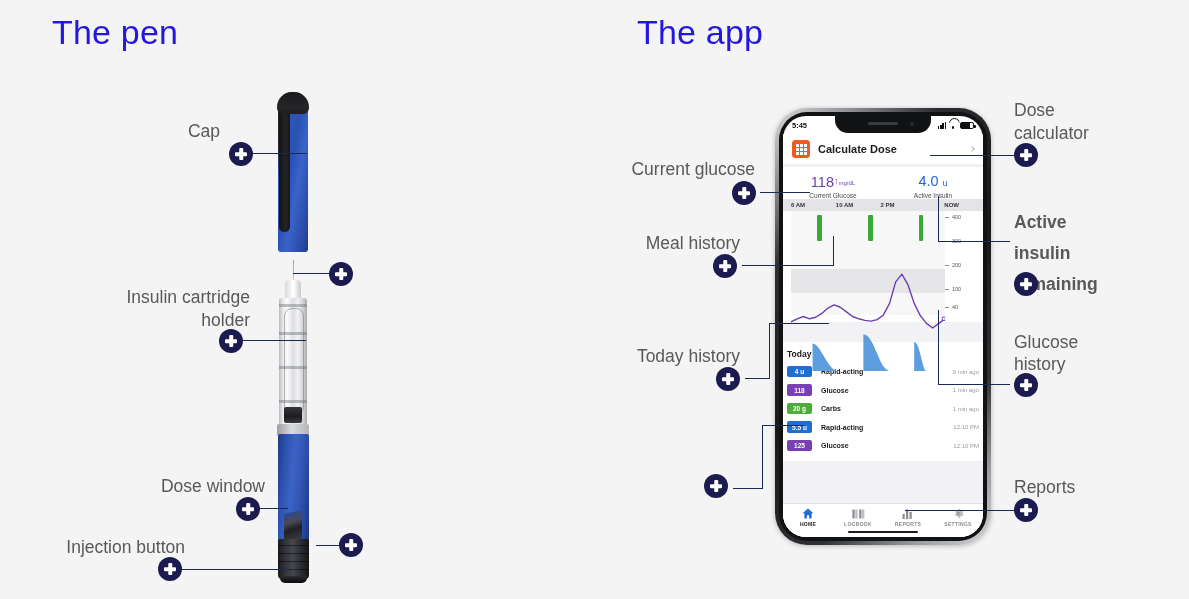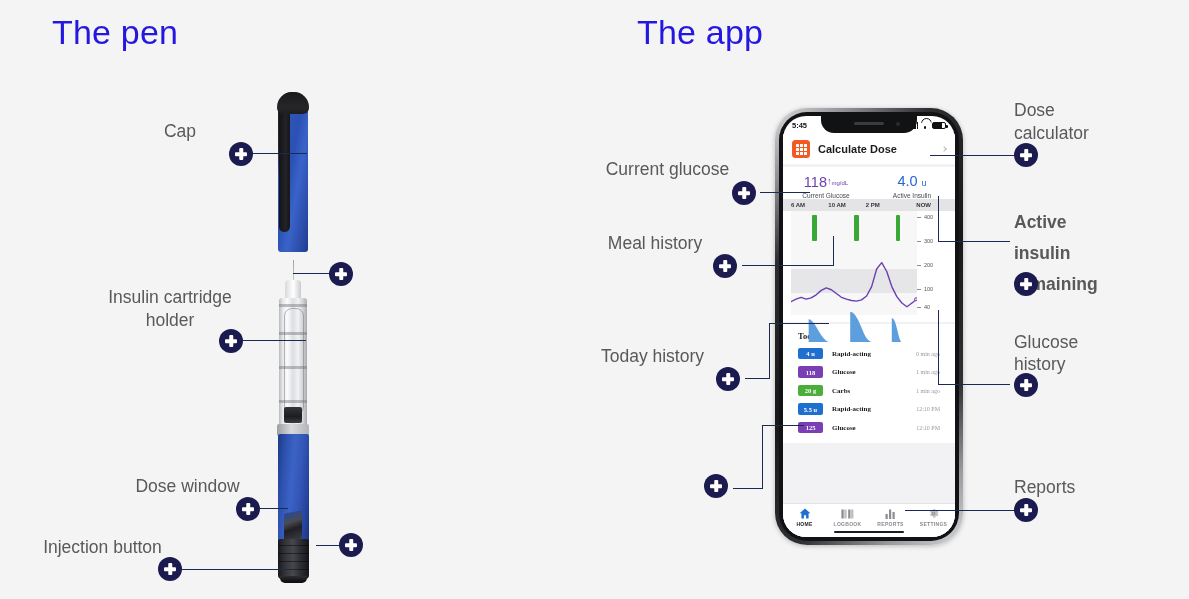--- a/index.html
+++ b/index.html
@@ -39,21 +39,21 @@
   .marker::after  { top: 50%; left: 6px; height: 3.5px; width: 12px; transform: translateY(-50%); }
 
   .callout-label {
     position: absolute;
     color: #59595c;
     font-size: 17.5px;
     line-height: 22px;
     white-space: pre-line;
     z-index: 20;
   }
-  .callout-label.right-align { text-align: center; }
+  .callout-label.right-align { text-align: right; }
 
   .leader {
     position: absolute;
     background: #1b2a52;
     z-index: 10;
   }
   .leader.h { height: 1.4px; }
   .leader.v { width: 1.4px; }
 
   
@@ -147,21 +147,21 @@
   .inject-button {
     position: absolute; left: 10px; top: 484px;
     width: 27px; height: 7px;
     background: linear-gradient(180deg, #2d2e33 0%, #101012 80%);
     border-radius: 0 0 5px 5px;
   }
 
   
   #phone {
     position: absolute; left: 775px; top: 108px;
-    width: 188px; height: 437px;
+    width: 216px; height: 437px;
   }
   .phone-outer {
     position: absolute; inset: 0;
     border-radius: 32px;
     background: linear-gradient(135deg, #dcdcde 0%, #8d8e92 12%, #2c2d30 25%,
                 #17181a 50%, #303134 74%, #9a9b9f 88%, #d5d6d8 100%);
     box-shadow: 0 1px 5px rgba(0,0,0,0.25);
   }
   .phone-frame {
     position: absolute; left: 4px; top: 4px; right: 4px; bottom: 4px;
@@ -274,21 +274,21 @@
   .band-target { position:absolute; left:0; right:0; top:58px; height:24px; background:#e6e6e9; }
   .meal-bar { position:absolute; width: 4.5px; background:#3aa836; border-radius: 1px; }
   .gluc-line { position:absolute; inset:0; }
   .dose-curve { position:absolute; inset:0; }
   .yaxis { position:absolute; right:4px; top:0; bottom:4px; width:34px; }
   .ytick { position:absolute; font-size:5.5px; color:#55555a; left:7px; transform: translateY(-50%); }
   .ytick::before {
     content:""; position:absolute; left:-7px; top:50%; width:4px; height:1px; background:#8b8b90;
   }
 
-  .today-card { background:#fff; margin-top:2px; padding: 7px 15px 4px; font-family: Liberation Serif, serif; }
+  .today-card { background:#fff; margin-top:20px; padding: 7px 4px 4px; }
   .today-title { font-size: 8.5px; font-weight: bold; color:#1b1b1f; margin-bottom: 5px; }
   .log-row { display:flex; align-items:center; height: 15px; margin-bottom: 3.5px; }
   .log-badge {
     min-width: 25px; height: 11.5px; border-radius: 2px;
     color:#fff; font-size: 6.5px; font-weight: bold;
     display:flex; align-items:center; justify-content:center;
     padding: 0 3px;
   }
   .log-name { font-size: 7px; font-weight:bold; color:#1b1b1f; margin-left: 9px; flex:1; }
   .log-time { font-size: 6px; color:#9a9aa0; }

